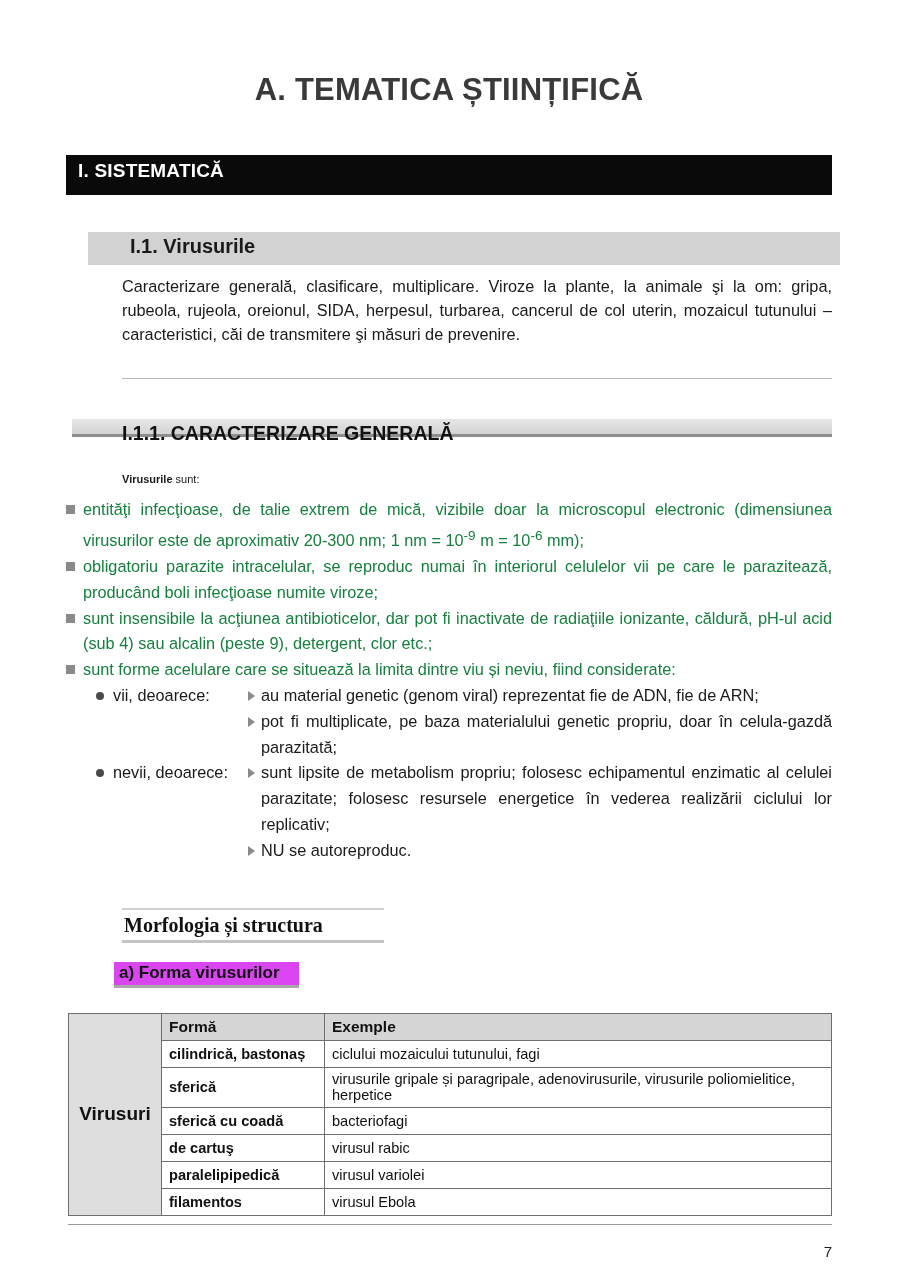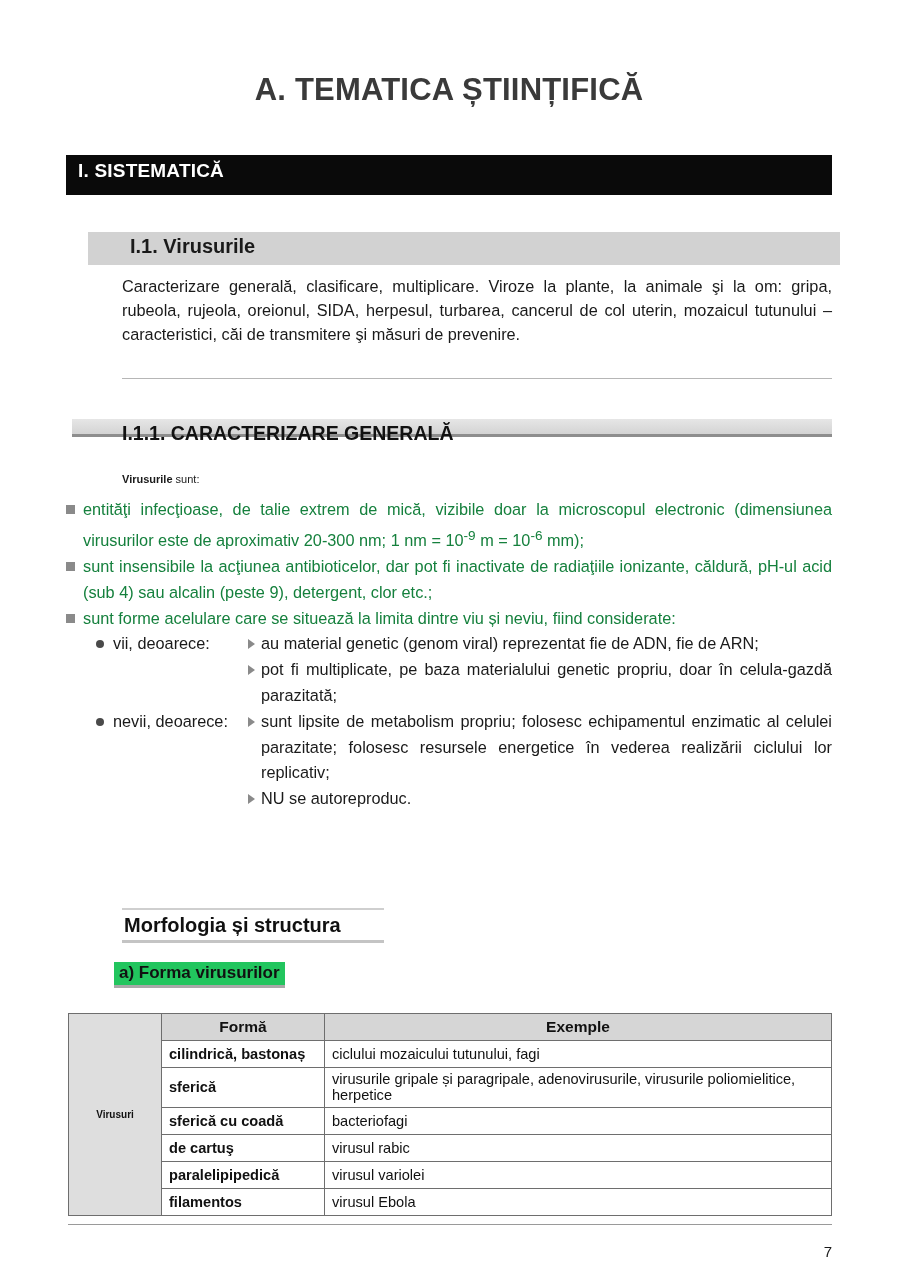--- a/index.html
+++ b/index.html
@@ -198,36 +198,37 @@
   
   .morf {
     position: absolute;
     left: 122px;
     top: 908px;
     width: 262px;
     border-top: 2px solid #cfcfcf;
     border-bottom: 3px solid #c4c4c4;
     padding: 4px 0 3px 0;
     box-sizing: border-box;
+    font-family: Liberation Serif, serif;
   }
   .morf .morf-text {
     font-size: 20px;
     font-weight: bold;
     color: #111;
     padding-left: 2px;
   }
 
   
   .subhead-a {
     position: absolute;
     left: 114px;
     top: 962px;
-    background: #22c55e;
+    background: #d946ef;
     border-bottom: 3px solid #a8a8a8;
-    padding: 1px 5px 2px 5px;
+    padding: 1px 19px 2px 5px;
     font-size: 17px;
     font-weight: bold;
     color: #111;
   }
 
   
   .tbl {
     position: absolute;
     left: 68px;
     top: 1013px;
@@ -243,28 +244,27 @@
     text-align: left;
     font-weight: normal;
     color: #111;
     height: 19px;
   }
   .tbl .col-label {
     width: 78px;
     background: #dedede;
     text-align: center;
     font-weight: bold;
-    font-size: 10px;
+    font-size: 19px;
   }
   .tbl .col-forma { width: 148px; font-weight: bold; }
   .tbl .hdr {
     background: #d6d6d6;
     font-weight: bold;
     font-size: 15.5px;
-    text-align: center;
   }
 
   
   .foot-rule {
     position: absolute;
     left: 68px;
     top: 1224px;
     width: 764px;
     height: 1px;
     background: #9a9a9a;
@@ -302,20 +302,23 @@
   <div class="lead-line">
     <b>Virusurile</b><span> sunt:</span>
   </div>
 
   <div class="bullets">
 
     <div class="b1">
       <span class="mk-square"></span><span>entităţi infecţioase, de talie extrem de mică, vizibile doar la microscopul electronic (dimensiunea virusurilor este de aproximativ 20-300 nm; 1 nm = 10</span><sup>-9</sup><span> m = 10</span><sup>-6</sup><span> mm);</span>
     </div>
 
+    <div class="b1">
+      <span class="mk-square"></span><span>obligatoriu parazite intracelular, se reproduc numai în interiorul celulelor vii pe care le parazitează, producând boli infecţioase numite viroze;</span>
+    </div>
 
     <div class="b1">
       <span class="mk-square"></span><span>sunt insensibile la acţiunea antibioticelor, dar pot fi inactivate de radiaţiile ionizante, căldură, pH-ul acid (sub 4) sau alcalin (peste 9), detergent, clor etc.;</span>
     </div>
 
     <div class="b1">
       <span class="mk-square"></span><span>sunt forme acelulare care se situează la limita dintre viu și neviu, fiind considerate:</span>
     </div>
 
     <div class="lvl2">

